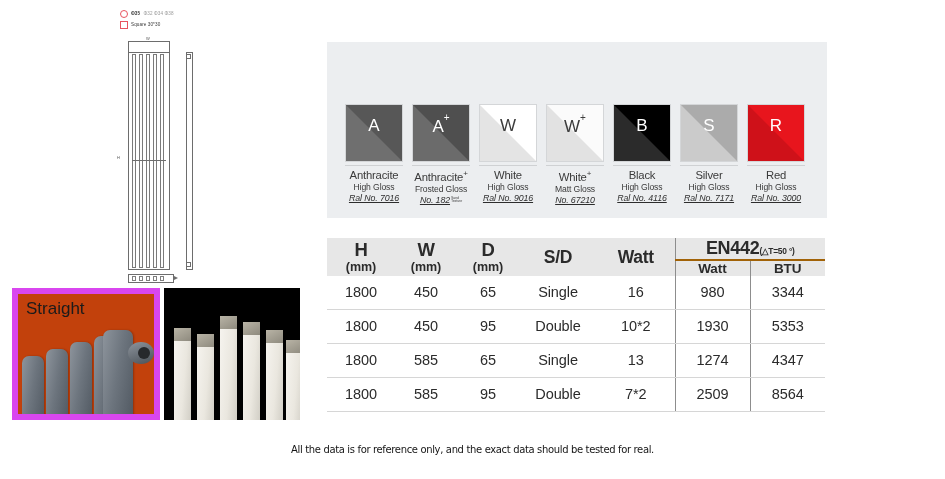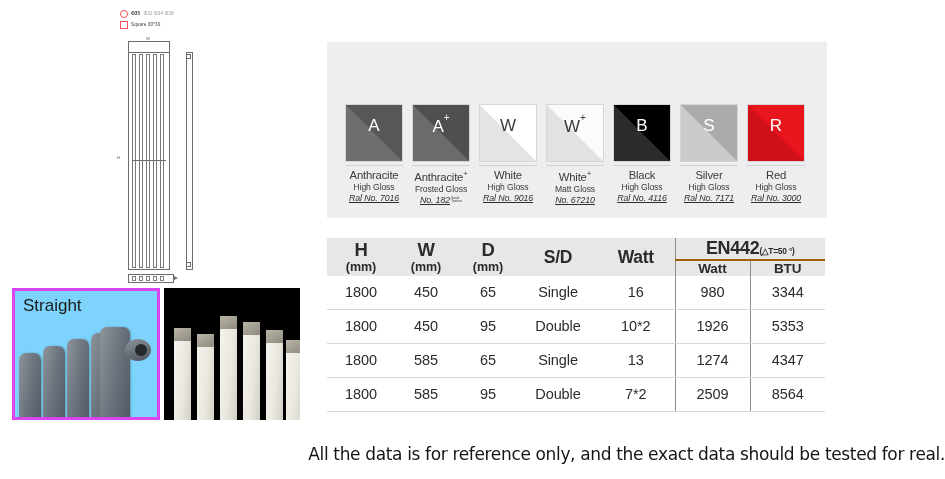--- a/index.html
+++ b/index.html
@@ -128,22 +128,22 @@
     border-top: 2.5px solid transparent;
     border-bottom: 2.5px solid transparent;
     border-left: 4px solid #6d6d6d;
   }
 
   
   #photo-straight {
     position: absolute;
     left: 12px; top: 288px;
     width: 148px; height: 132px;
-    background: #7dd3fc;
-    border: 3px solid #d946ef;
+    background: #c2410c;
+    border: 6px solid #d946ef;
     box-sizing: border-box;
     overflow: hidden;
   }
   #photo-straight .caption {
     position: absolute;
     left: 8px; top: 5px;
     font-size: 17px;
     color: #1b1b1b;
     font-family: "Liberation Sans", sans-serif;
     z-index: 5;
@@ -358,23 +358,23 @@
     border-bottom: 1px solid #d6d6d6;
     letter-spacing: -0.1px;
   }
   tbody.body-zone tr:first-child td { border-top: none; }
 
   
   #footer-note {
     position: absolute;
     left: 0; right: 0;
     top: 444px;
-    text-align: right;
+    text-align: center;
     font-family: "DejaVu Sans", sans-serif;
-    font-size: 17px;
+    font-size: 10px;
     color: #151515;
     letter-spacing: -0.35px;
   }
 </style>
 </head>
 <body>
 
 <div id="legend">
   <div class="legend-row">
     <span class="legend-mark circle"></span>
@@ -566,21 +566,21 @@
           <td>16</td>
           <td class="sep-left watt-cell">980</td>
           <td>3344</td>
         </tr>
         <tr>
           <td>1800</td>
           <td>450</td>
           <td>95</td>
           <td>Double</td>
           <td>10*2</td>
-          <td class="sep-left watt-cell">1926</td>
+          <td class="sep-left watt-cell">1930</td>
           <td>5353</td>
         </tr>
         <tr>
           <td>1800</td>
           <td>585</td>
           <td>65</td>
           <td>Single</td>
           <td>13</td>
           <td class="sep-left watt-cell">1274</td>
           <td>4347</td>

